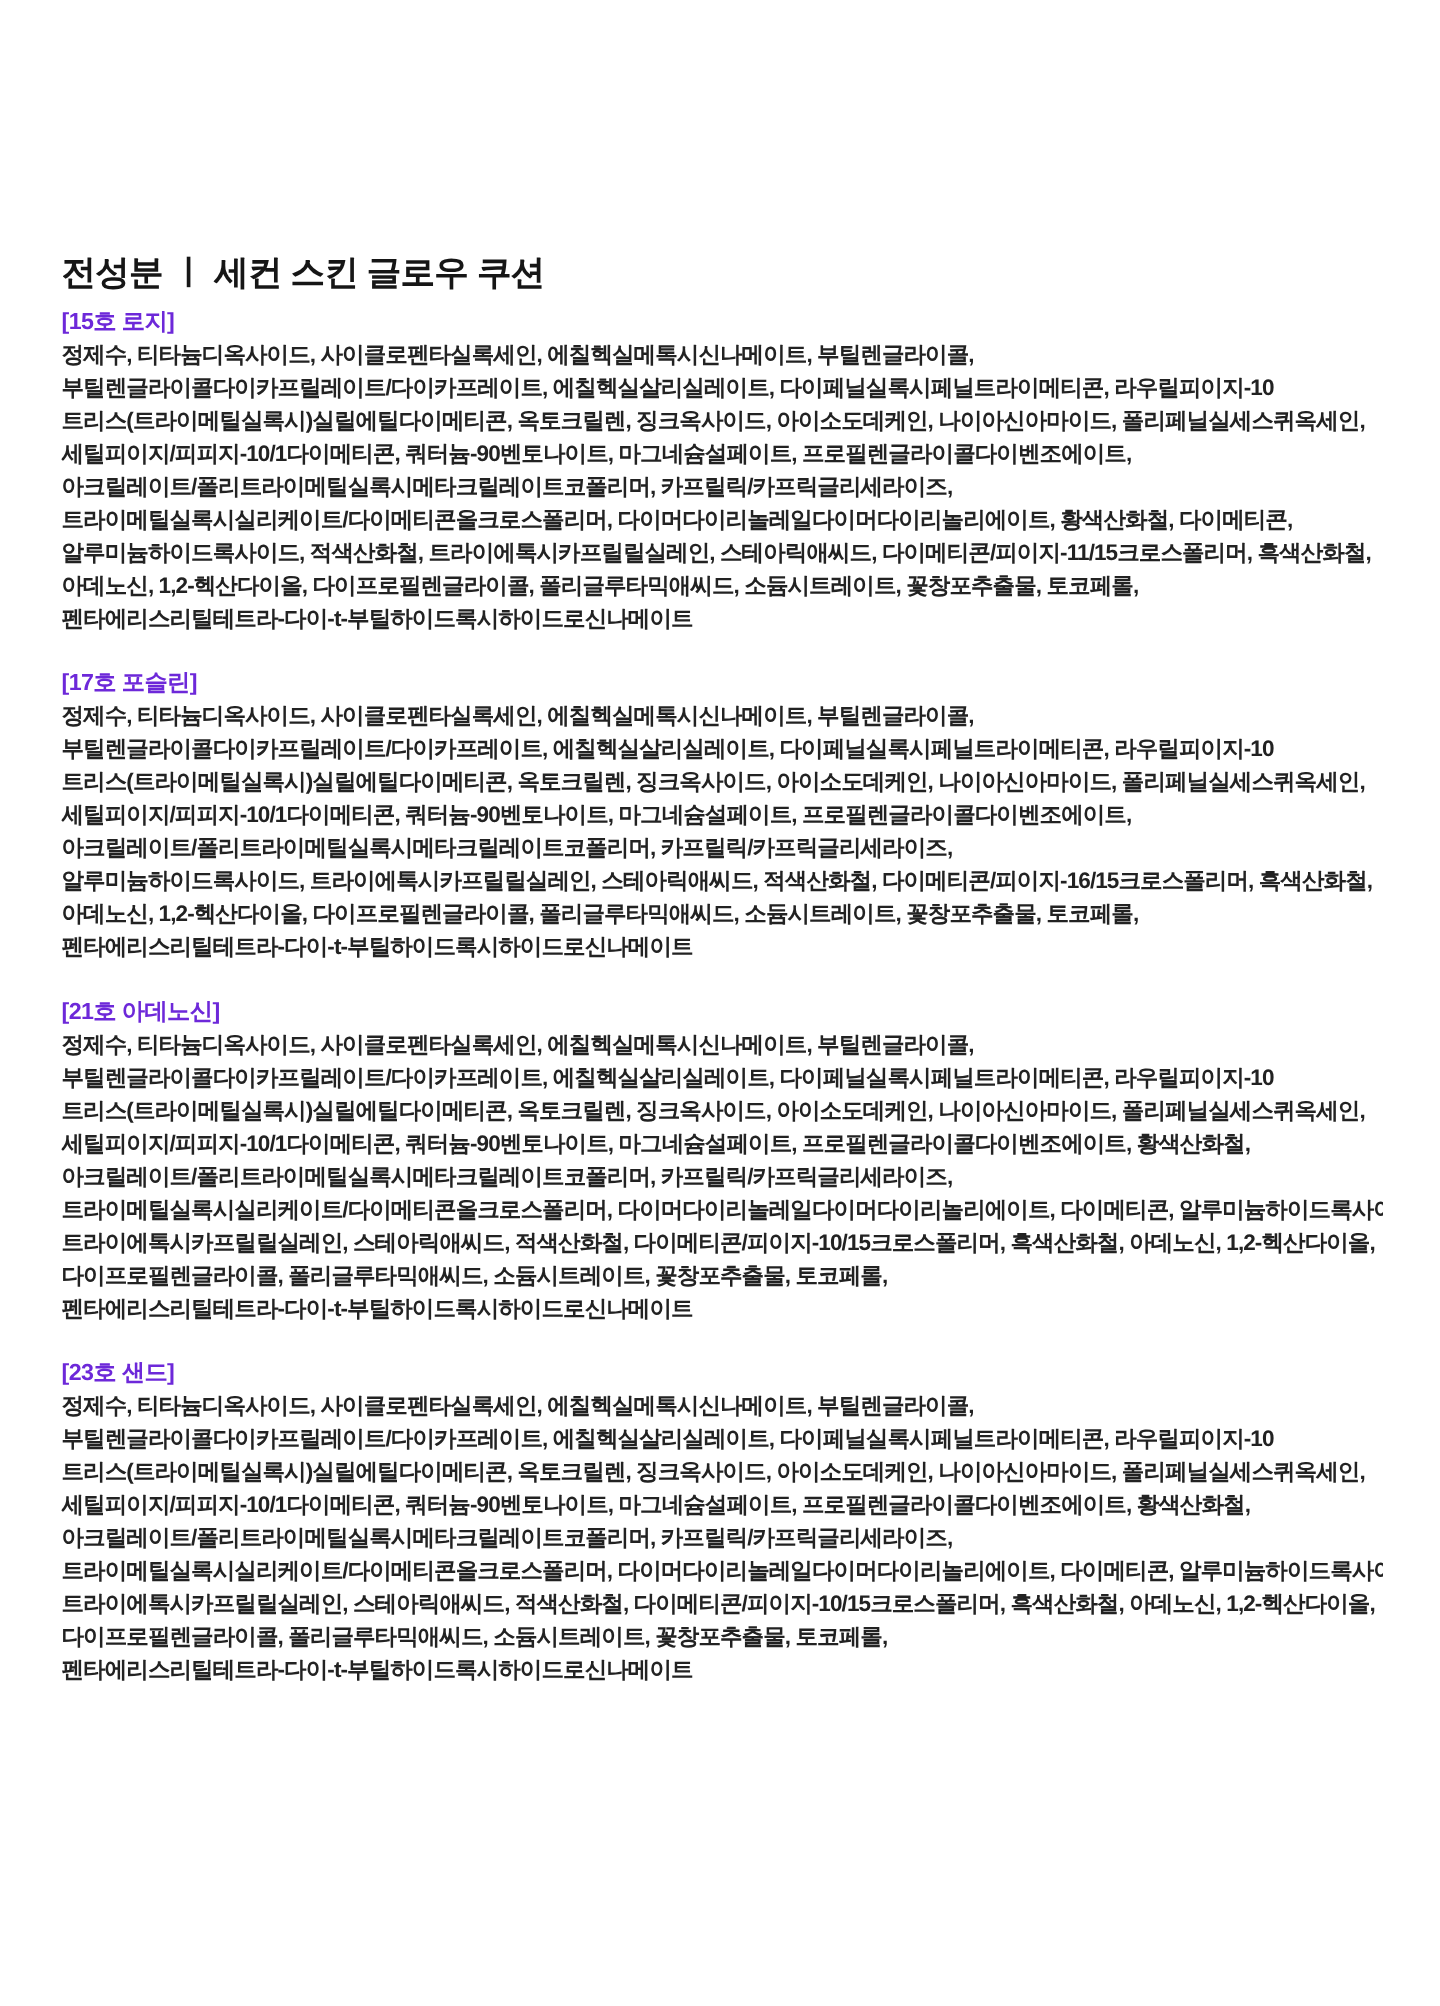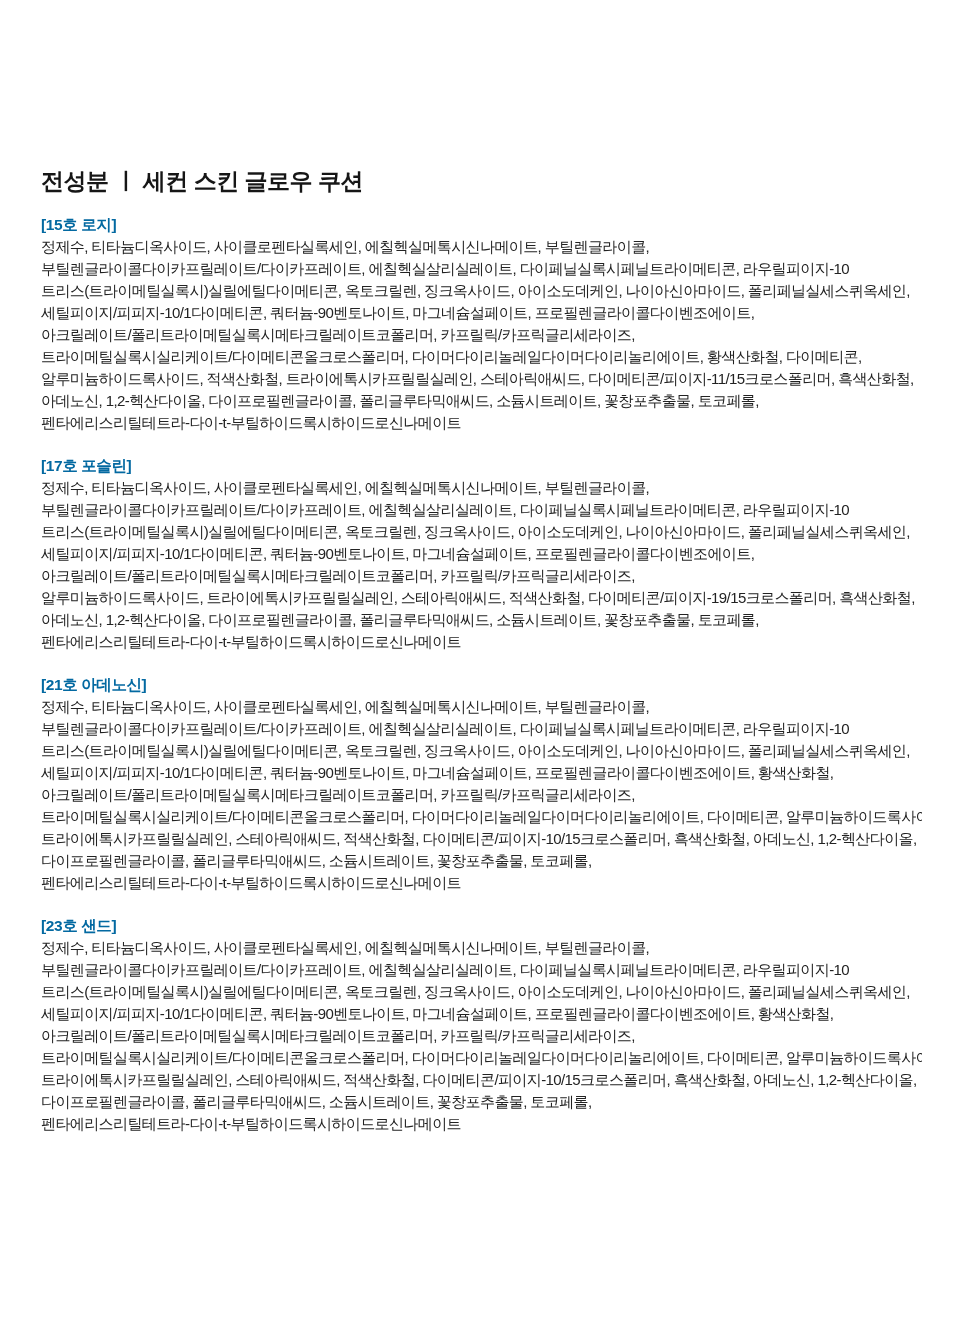--- a/index.html
+++ b/index.html
@@ -21,37 +21,37 @@
     left: 41px;
     top: 168px;
     right: 38px;
   }
   .doc-title {
     font-size: 23px;
     font-weight: 700;
     letter-spacing: -0.5px;
     color: #161616;
     line-height: 27px;
-    margin: 0 0 19px 0;
+    margin: 0 0 9px 0;
     white-space: nowrap;
   }
   .section {
     margin-bottom: 21px;
   }
   .section-heading {
     font-size: 15.5px;
     font-weight: 700;
-    color: #0369a1;
+    color: #6d28d9;
     line-height: 22px;
     letter-spacing: -0.4px;
     white-space: nowrap;
   }
   .ingredient-line {
     font-size: 15px;
-    font-weight: 400;
+    font-weight: 700;
     color: #222222;
     line-height: 22px;
     letter-spacing: -0.6px;
     white-space: nowrap;
     overflow: hidden;
   }
 </style>
 </head>
 <body>
 
@@ -73,21 +73,21 @@
       <div class="ingredient-line">펜타에리스리틸테트라-다이-t-부틸하이드록시하이드로신나메이트</div>
     </div>
 
     <div class="section">
       <div class="section-heading">[17호 포슬린]</div>
       <div class="ingredient-line">정제수, 티타늄디옥사이드, 사이클로펜타실록세인, 에칠헥실메톡시신나메이트, 부틸렌글라이콜,</div>
       <div class="ingredient-line">부틸렌글라이콜다이카프릴레이트/다이카프레이트, 에칠헥실살리실레이트, 다이페닐실록시페닐트라이메티콘, 라우릴피이지-10</div>
       <div class="ingredient-line">트리스(트라이메틸실록시)실릴에틸다이메티콘, 옥토크릴렌, 징크옥사이드, 아이소도데케인, 나이아신아마이드, 폴리페닐실세스퀴옥세인,</div>
       <div class="ingredient-line">세틸피이지/피피지-10/1다이메티콘, 쿼터늄-90벤토나이트, 마그네슘설페이트, 프로필렌글라이콜다이벤조에이트,</div>
       <div class="ingredient-line">아크릴레이트/폴리트라이메틸실록시메타크릴레이트코폴리머, 카프릴릭/카프릭글리세라이즈,</div>
-      <div class="ingredient-line">알루미늄하이드록사이드, 트라이에톡시카프릴릴실레인, 스테아릭애씨드, 적색산화철, 다이메티콘/피이지-19/15크로스폴리머, 흑색산화철,</div>
+      <div class="ingredient-line">알루미늄하이드록사이드, 트라이에톡시카프릴릴실레인, 스테아릭애씨드, 적색산화철, 다이메티콘/피이지-16/15크로스폴리머, 흑색산화철,</div>
       <div class="ingredient-line">아데노신, 1,2-헥산다이올, 다이프로필렌글라이콜, 폴리글루타믹애씨드, 소듐시트레이트, 꽃창포추출물, 토코페롤,</div>
       <div class="ingredient-line">펜타에리스리틸테트라-다이-t-부틸하이드록시하이드로신나메이트</div>
     </div>
 
     <div class="section">
       <div class="section-heading">[21호 아데노신]</div>
       <div class="ingredient-line">정제수, 티타늄디옥사이드, 사이클로펜타실록세인, 에칠헥실메톡시신나메이트, 부틸렌글라이콜,</div>
       <div class="ingredient-line">부틸렌글라이콜다이카프릴레이트/다이카프레이트, 에칠헥실살리실레이트, 다이페닐실록시페닐트라이메티콘, 라우릴피이지-10</div>
       <div class="ingredient-line">트리스(트라이메틸실록시)실릴에틸다이메티콘, 옥토크릴렌, 징크옥사이드, 아이소도데케인, 나이아신아마이드, 폴리페닐실세스퀴옥세인,</div>
       <div class="ingredient-line">세틸피이지/피피지-10/1다이메티콘, 쿼터늄-90벤토나이트, 마그네슘설페이트, 프로필렌글라이콜다이벤조에이트, 황색산화철,</div>

